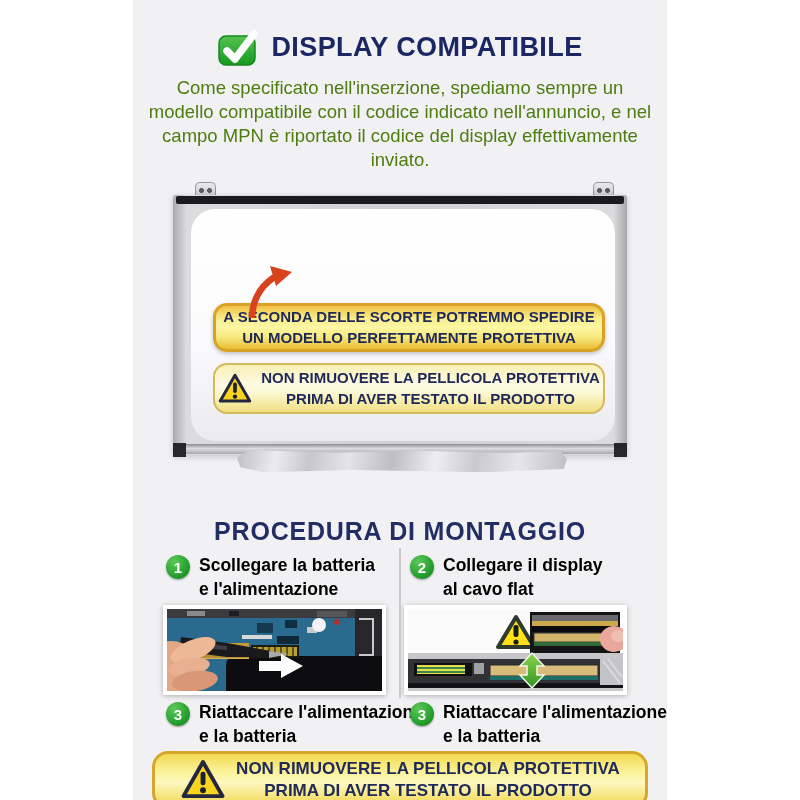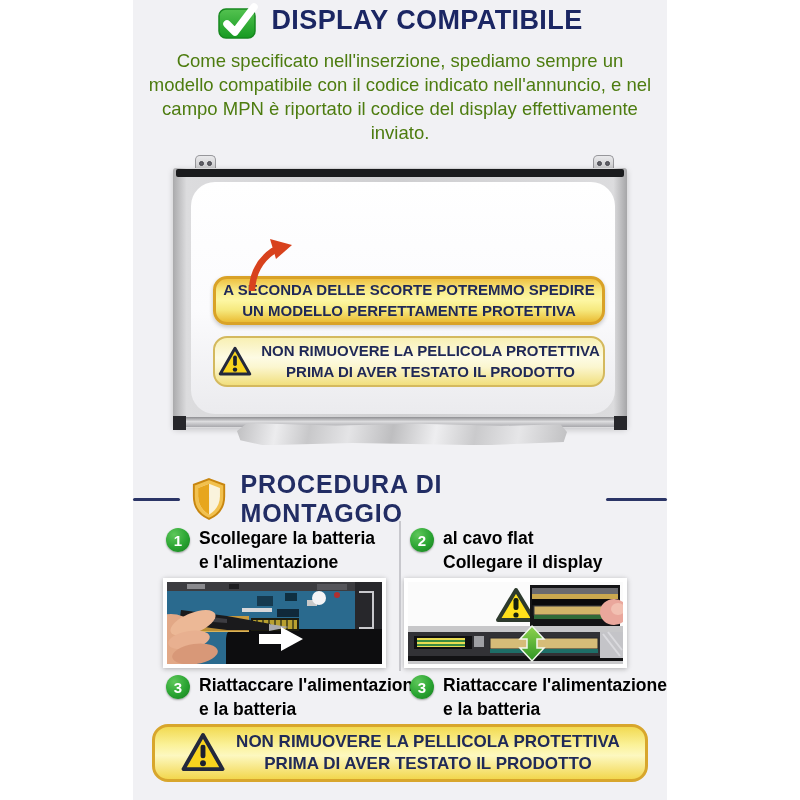--- a/index.html
+++ b/index.html
@@ -1,21 +1,21 @@
 <!DOCTYPE html>
 <html><head>
 <meta charset="utf-8">
 <style>
   html,body{margin:0;padding:0;}
   .page{width:800px;height:800px;background:#ffffff;position:relative;overflow:hidden;
         font-family:"Liberation Sans",sans-serif;}
   .content{width:534px;height:800px;margin:0 auto;background:#f1f1f4;}
 
   
-  .header{display:flex;align-items:center;justify-content:center;gap:10px;}
+  .header{display:flex;align-items:center;justify-content:center;gap:10px;padding-top:27px;}
   .title{font-size:27px;font-weight:bold;color:#1b2663;letter-spacing:.4px;margin:0;}
   .intro{width:515px;margin:9px auto 0;text-align:center;font-size:18.5px;line-height:1.3;
          color:#4d7c0f;}
 
   
   .panel{position:relative;width:454px;height:292px;margin:10px auto 0;}
   .hinge{position:absolute;top:0;width:21px;height:16px;box-sizing:border-box;
          background:linear-gradient(180deg,#eaeaec,#c4c4c6);border:1px solid #97979b;
          border-bottom:none;border-radius:5px 5px 0 0;display:flex;align-items:center;
          justify-content:center;gap:3px;}
@@ -40,21 +40,21 @@
       font-size:15px;line-height:1.38;text-align:center;}
   .banner-stock{top:121px;height:49px;flex-direction:column;border:3px solid #d9a227;
       background:linear-gradient(180deg,#efc243 0%,#f9ee8e 30%,#fdf6a2 50%,#f6e97e 72%,#eabc34 100%);
       box-shadow:0 2px 4px rgba(0,0,0,.22);}
   .banner-film{top:181px;height:51px;gap:9px;border:2px solid #d4b95e;
       background:linear-gradient(180deg,#f8f0b4 0%,#fdfbe4 42%,#fbf6cf 62%,#f1df7d 100%);}
   .banner .lines{display:flex;flex-direction:column;}
   .red-arrow{position:absolute;left:70px;top:84px;}
 
   
-  .proc-head{display:flex;align-items:center;justify-content:center;gap:11px;margin-top:30px;height:44px;}
+  .proc-head{display:flex;align-items:center;justify-content:center;gap:11px;margin-top:30px;height:44px;flex-direction:column;}
   .rule{height:3px;background:#2b3566;border-radius:2px;}
   .rule-l{width:50px;}.rule-r{width:64px;}
   .proc-title{font-size:25px;font-weight:bold;color:#222d64;letter-spacing:.8px;margin:0 2px;}
 
   
   .steps{position:relative;width:534px;display:grid;grid-template-columns:267px 267px;}
   .divider{position:absolute;left:266px;top:0;width:2px;height:150px;background:#c8c8cd;}
   .step{display:flex;align-items:flex-start;gap:9px;padding-top:6px;}
   .step.left{padding-left:33px;}
   .step.right{padding-left:10px;}
@@ -157,22 +157,22 @@
         <span class="badge">1</span>
         <div class="txt">
           <span>Scollegare la batteria</span>
           <span>e l'alimentazione</span>
         </div>
       </div>
 
       <div class="step right">
         <span class="badge">2</span>
         <div class="txt">
+          <span>Collegare il display</span>
           <span>al cavo flat</span>
-          <span>Collegare il display</span>
         </div>
       </div>
 
       <div class="img-frame img-left">
         <svg width="215" height="82" viewBox="0 0 215 82">
           <rect x="0" y="0" width="215" height="82" fill="#2a6a8e"></rect>
           <rect x="0" y="0" width="215" height="9" fill="#3c3c40"></rect>
           <rect x="20" y="2" width="18" height="5" fill="#8a8a8e"></rect>
           <rect x="62" y="2" width="10" height="5" fill="#1d1d20"></rect>
           <rect x="150" y="2" width="30" height="6" fill="#56565b"></rect>

